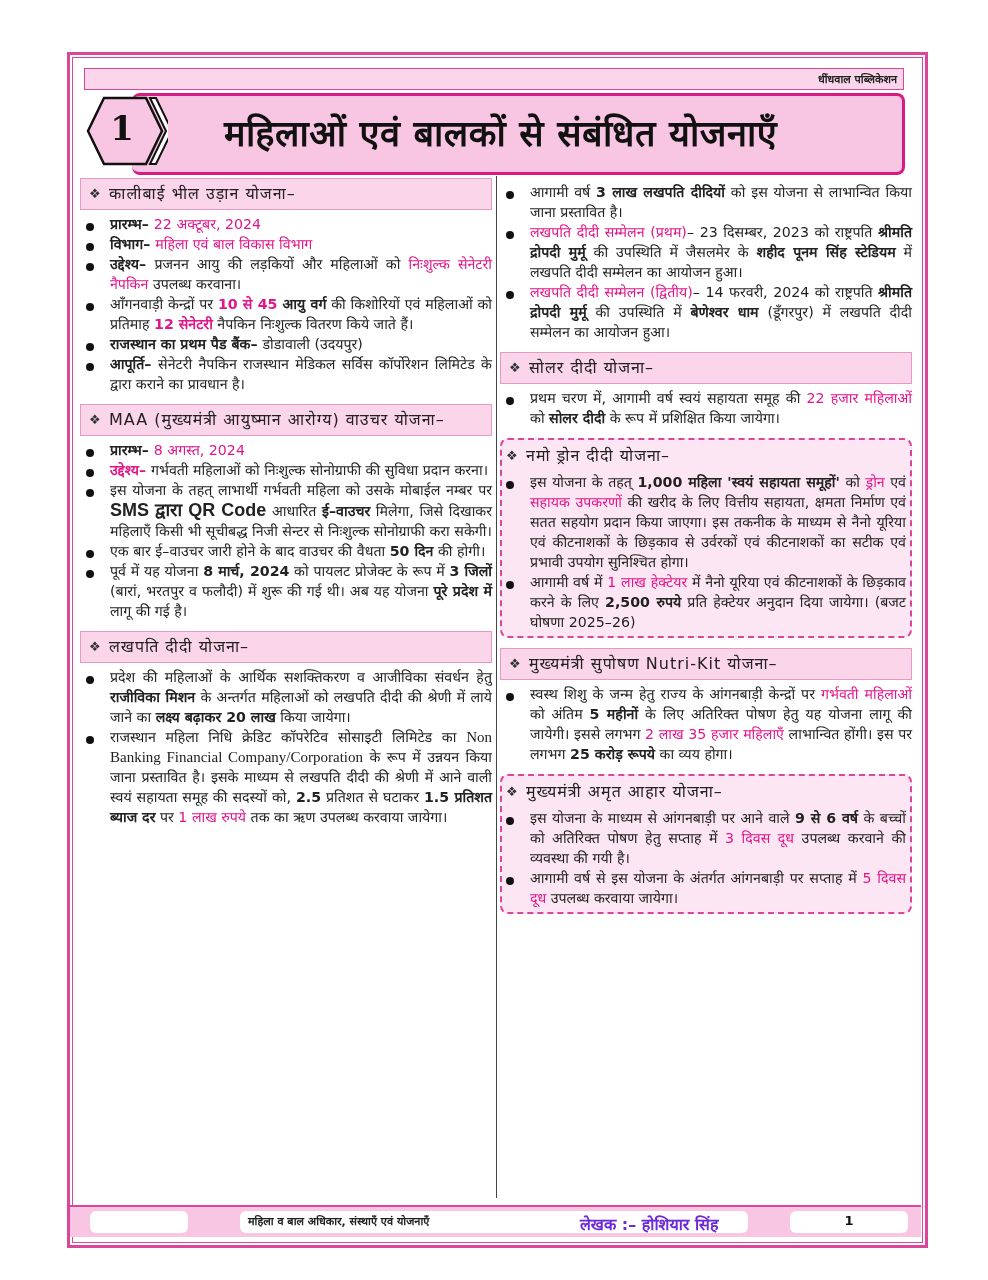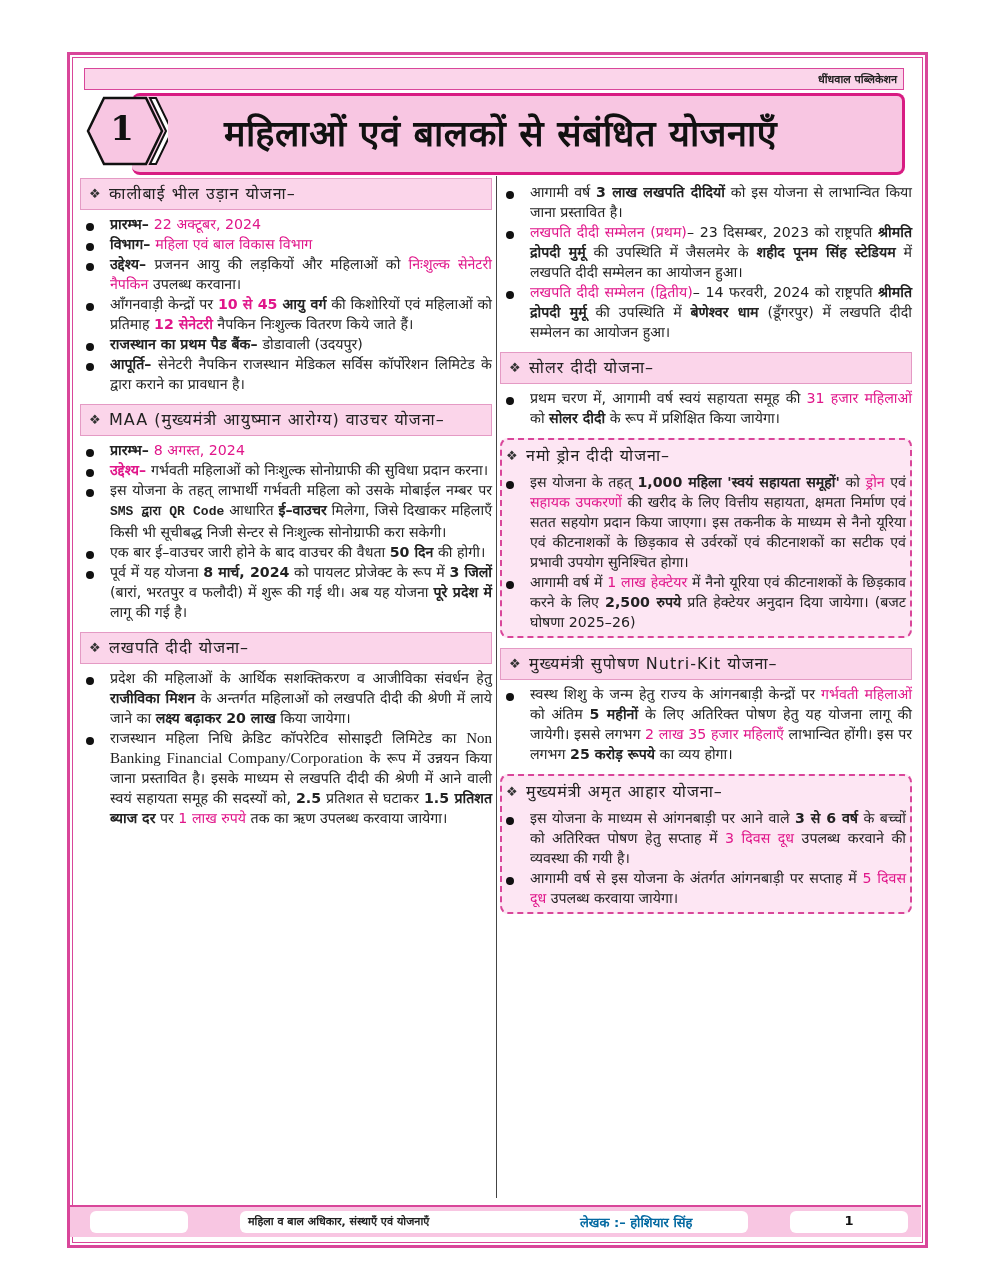--- a/index.html
+++ b/index.html
@@ -19,32 +19,32 @@
   .section-heading { background: #fbd5ea; border: 1px solid #e49ac4; padding: 3px 6px 3px 8px; font-size: 16px; line-height: 24px; color: #222; display: flex; }
   .diamond-icon { width: 20px; flex: 0 0 20px; font-size: 13px; color: #333; }
   .heading-text { flex: 1; letter-spacing: 1px; }
   .bullet-list { margin: 4px 0 0 0; padding: 0; list-style: none; }
   .bullet-item { position: relative; padding-left: 30px; font-size: 14.2px; line-height: 20px; text-align: justify; color: #222; }
   .bullet-dot { position: absolute; left: 6px; top: 9px; width: 8px; height: 8px; border-radius: 50%; background: #111; }
   .seg-bold { font-weight: bold; }
   .seg-pink { color: #e0168a; }
   .seg-pinkbold { color: #e0168a; font-weight: bold; }
   .seg-latin { font-family: "Liberation Serif", "DejaVu Serif", serif; font-size: 15px; }
-  .seg-latinbold { font-family: Liberation Mono, monospace; font-weight: bold; font-size: 13px; }
+  .seg-latinbold { font-family: Liberation Sans, sans-serif; font-weight: bold; font-size: 18px; }
   .dashed-box { background: #fde6f3; border: 2px dashed #d9469a; border-radius: 8px; padding: 4px 4px 4px 0; margin-bottom: 10px; }
   .dashed-box .section-heading { background: transparent; border: none; padding: 0 6px 0 4px; }
   .dashed-box .bullet-item { padding-left: 28px; }
   .dashed-box .bullet-dot { left: 4px; }
   .footer-bar { position: absolute; left: 70px; top: 1205px; width: 851px; height: 30px; background: #f8c6e2; border-top: 2px solid #d9469a; }
   .footer-pill { position: absolute; top: 4px; height: 22px; background: #fff; border-radius: 6px; }
   .footer-pill-left { left: 20px; width: 98px; }
   .footer-pill-mid { left: 170px; width: 508px; }
   .footer-pill-right { left: 720px; width: 118px; }
   .footer-title { position: absolute; left: 178px; top: 6px; font-size: 11px; font-weight: bold; color: #222; }
-  .footer-author { position: absolute; left: 510px; top: 6px; font-size: 13px; font-weight: bold; color: #0369a1; }
+  .footer-author { position: absolute; left: 510px; top: 6px; font-size: 16px; font-weight: bold; color: #6d28d9; }
   .footer-page { position: absolute; left: 720px; width: 118px; top: 6px; text-align: center; font-size: 13px; font-weight: bold; color: #111; }
 </style>
 </head>
 <body>
 
 <div class="page-frame"></div>
 
 <div class="publisher-bar">
   <span class="publisher-text">धींधवाल पब्लिकेशन</span>
 </div>
@@ -107,21 +107,21 @@
         <li class="bullet-item"><span class="bullet-dot"></span><span class="seg-pink">लखपति दीदी सम्मेलन (प्रथम)</span><span class="seg-normal">– 23 दिसम्बर, 2023 को राष्ट्रपति </span><span class="seg-bold">श्रीमति द्रोपदी मुर्मू</span><span class="seg-normal"> की उपस्थिति में जैसलमेर के </span><span class="seg-bold">शहीद पूनम सिंह स्टेडियम</span><span class="seg-normal"> में लखपति दीदी सम्मेलन का आयोजन हुआ।</span></li>
         <li class="bullet-item"><span class="bullet-dot"></span><span class="seg-pink">लखपति दीदी सम्मेलन (द्वितीय)</span><span class="seg-normal">– 14 फरवरी, 2024 को राष्ट्रपति </span><span class="seg-bold">श्रीमति द्रोपदी मुर्मू</span><span class="seg-normal"> की उपस्थिति में </span><span class="seg-bold">बेणेश्वर धाम</span><span class="seg-normal"> (डूँगरपुर) में लखपति दीदी सम्मेलन का आयोजन हुआ।</span></li>
       </ul>
     </div>
     <div class="section">
       <div class="section-heading">
         <span class="diamond-icon">❖</span>
         <span class="heading-text">सोलर दीदी योजना–</span>
       </div>
       <ul class="bullet-list">
-        <li class="bullet-item"><span class="bullet-dot"></span><span class="seg-normal">प्रथम चरण में, आगामी वर्ष स्वयं सहायता समूह की </span><span class="seg-pink">31 हजार महिलाओं</span><span class="seg-normal"> को </span><span class="seg-bold">सोलर दीदी</span><span class="seg-normal"> के रूप में प्रशिक्षित किया जायेगा।</span></li>
+        <li class="bullet-item"><span class="bullet-dot"></span><span class="seg-normal">प्रथम चरण में, आगामी वर्ष स्वयं सहायता समूह की </span><span class="seg-pink">22 हजार महिलाओं</span><span class="seg-normal"> को </span><span class="seg-bold">सोलर दीदी</span><span class="seg-normal"> के रूप में प्रशिक्षित किया जायेगा।</span></li>
       </ul>
     </div>
     <div class="section dashed-box">
       <div class="section-heading">
         <span class="diamond-icon">❖</span>
         <span class="heading-text">नमो ड्रोन दीदी योजना–</span>
       </div>
       <ul class="bullet-list">
         <li class="bullet-item"><span class="bullet-dot"></span><span class="seg-normal">इस योजना के तहत् </span><span class="seg-bold">1,000 महिला 'स्वयं सहायता समूहों'</span><span class="seg-normal"> को </span><span class="seg-pink">ड्रोन</span><span class="seg-normal"> एवं </span><span class="seg-pink">सहायक उपकरणों</span><span class="seg-normal"> की खरीद के लिए वित्तीय सहायता, क्षमता निर्माण एवं सतत सहयोग प्रदान किया जाएगा। इस तकनीक के माध्यम से नैनो यूरिया एवं कीटनाशकों के छिड़काव से उर्वरकों एवं कीटनाशकों का सटीक एवं प्रभावी उपयोग सुनिश्चित होगा।</span></li>
         <li class="bullet-item"><span class="bullet-dot"></span><span class="seg-normal">आगामी वर्ष में </span><span class="seg-pink">1 लाख हेक्टेयर</span><span class="seg-normal"> में नैनो यूरिया एवं कीटनाशकों के छिड़काव करने के लिए </span><span class="seg-bold">2,500 रुपये</span><span class="seg-normal"> प्रति हेक्टेयर अनुदान दिया जायेगा। (बजट घोषणा 2025–26)</span></li>
@@ -135,21 +135,21 @@
       <ul class="bullet-list">
         <li class="bullet-item"><span class="bullet-dot"></span><span class="seg-normal">स्वस्थ शिशु के जन्म हेतु राज्य के आंगनबाड़ी केन्द्रों पर </span><span class="seg-pink">गर्भवती महिलाओं</span><span class="seg-normal"> को अंतिम </span><span class="seg-bold">5 महीनों</span><span class="seg-normal"> के लिए अतिरिक्त पोषण हेतु यह योजना लागू की जायेगी। इससे लगभग </span><span class="seg-pink">2 लाख 35 हजार महिलाएँ</span><span class="seg-normal"> लाभान्वित होंगी। इस पर लगभग </span><span class="seg-bold">25 करोड़ रूपये</span><span class="seg-normal"> का व्यय होगा।</span></li>
       </ul>
     </div>
     <div class="section dashed-box">
       <div class="section-heading">
         <span class="diamond-icon">❖</span>
         <span class="heading-text">मुख्यमंत्री अमृत आहार योजना–</span>
       </div>
       <ul class="bullet-list">
-        <li class="bullet-item"><span class="bullet-dot"></span><span class="seg-normal">इस योजना के माध्यम से आंगनबाड़ी पर आने वाले </span><span class="seg-bold">3 से 6 वर्ष</span><span class="seg-normal"> के बच्चों को अतिरिक्त पोषण हेतु सप्ताह में </span><span class="seg-pink">3 दिवस दूध</span><span class="seg-normal"> उपलब्ध करवाने की व्यवस्था की गयी है।</span></li>
+        <li class="bullet-item"><span class="bullet-dot"></span><span class="seg-normal">इस योजना के माध्यम से आंगनबाड़ी पर आने वाले </span><span class="seg-bold">9 से 6 वर्ष</span><span class="seg-normal"> के बच्चों को अतिरिक्त पोषण हेतु सप्ताह में </span><span class="seg-pink">3 दिवस दूध</span><span class="seg-normal"> उपलब्ध करवाने की व्यवस्था की गयी है।</span></li>
         <li class="bullet-item"><span class="bullet-dot"></span><span class="seg-normal">आगामी वर्ष से इस योजना के अंतर्गत आंगनबाड़ी पर सप्ताह में </span><span class="seg-pink">5 दिवस दूध</span><span class="seg-normal"> उपलब्ध करवाया जायेगा।</span></li>
       </ul>
     </div>
   </div>
 
 <div class="footer-bar">
   <div class="footer-pill footer-pill-left"></div>
   <div class="footer-pill footer-pill-mid"></div>
   <div class="footer-pill footer-pill-right"></div>
   <span class="footer-title">महिला व बाल अधिकार, संस्थाएँ एवं योजनाएँ</span>

